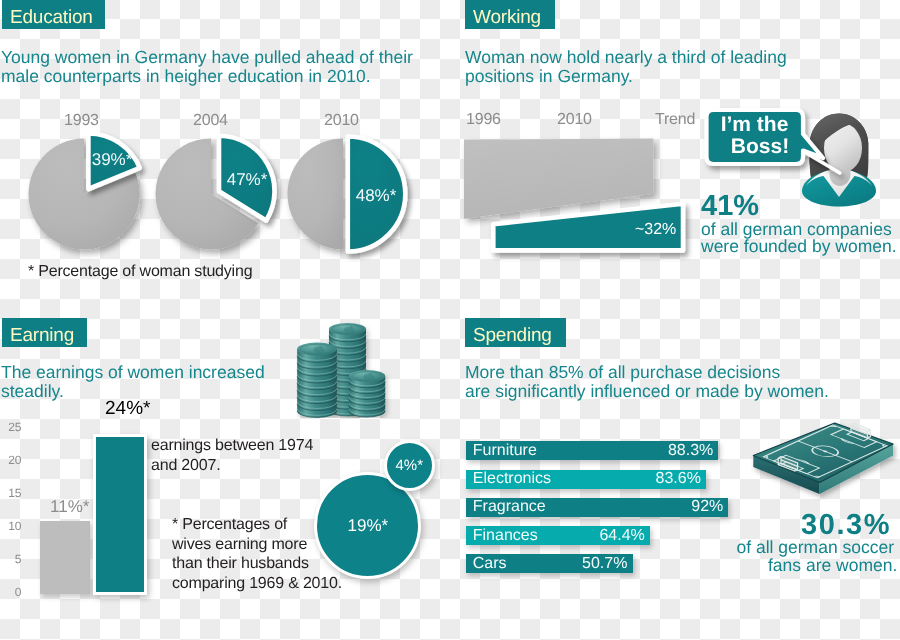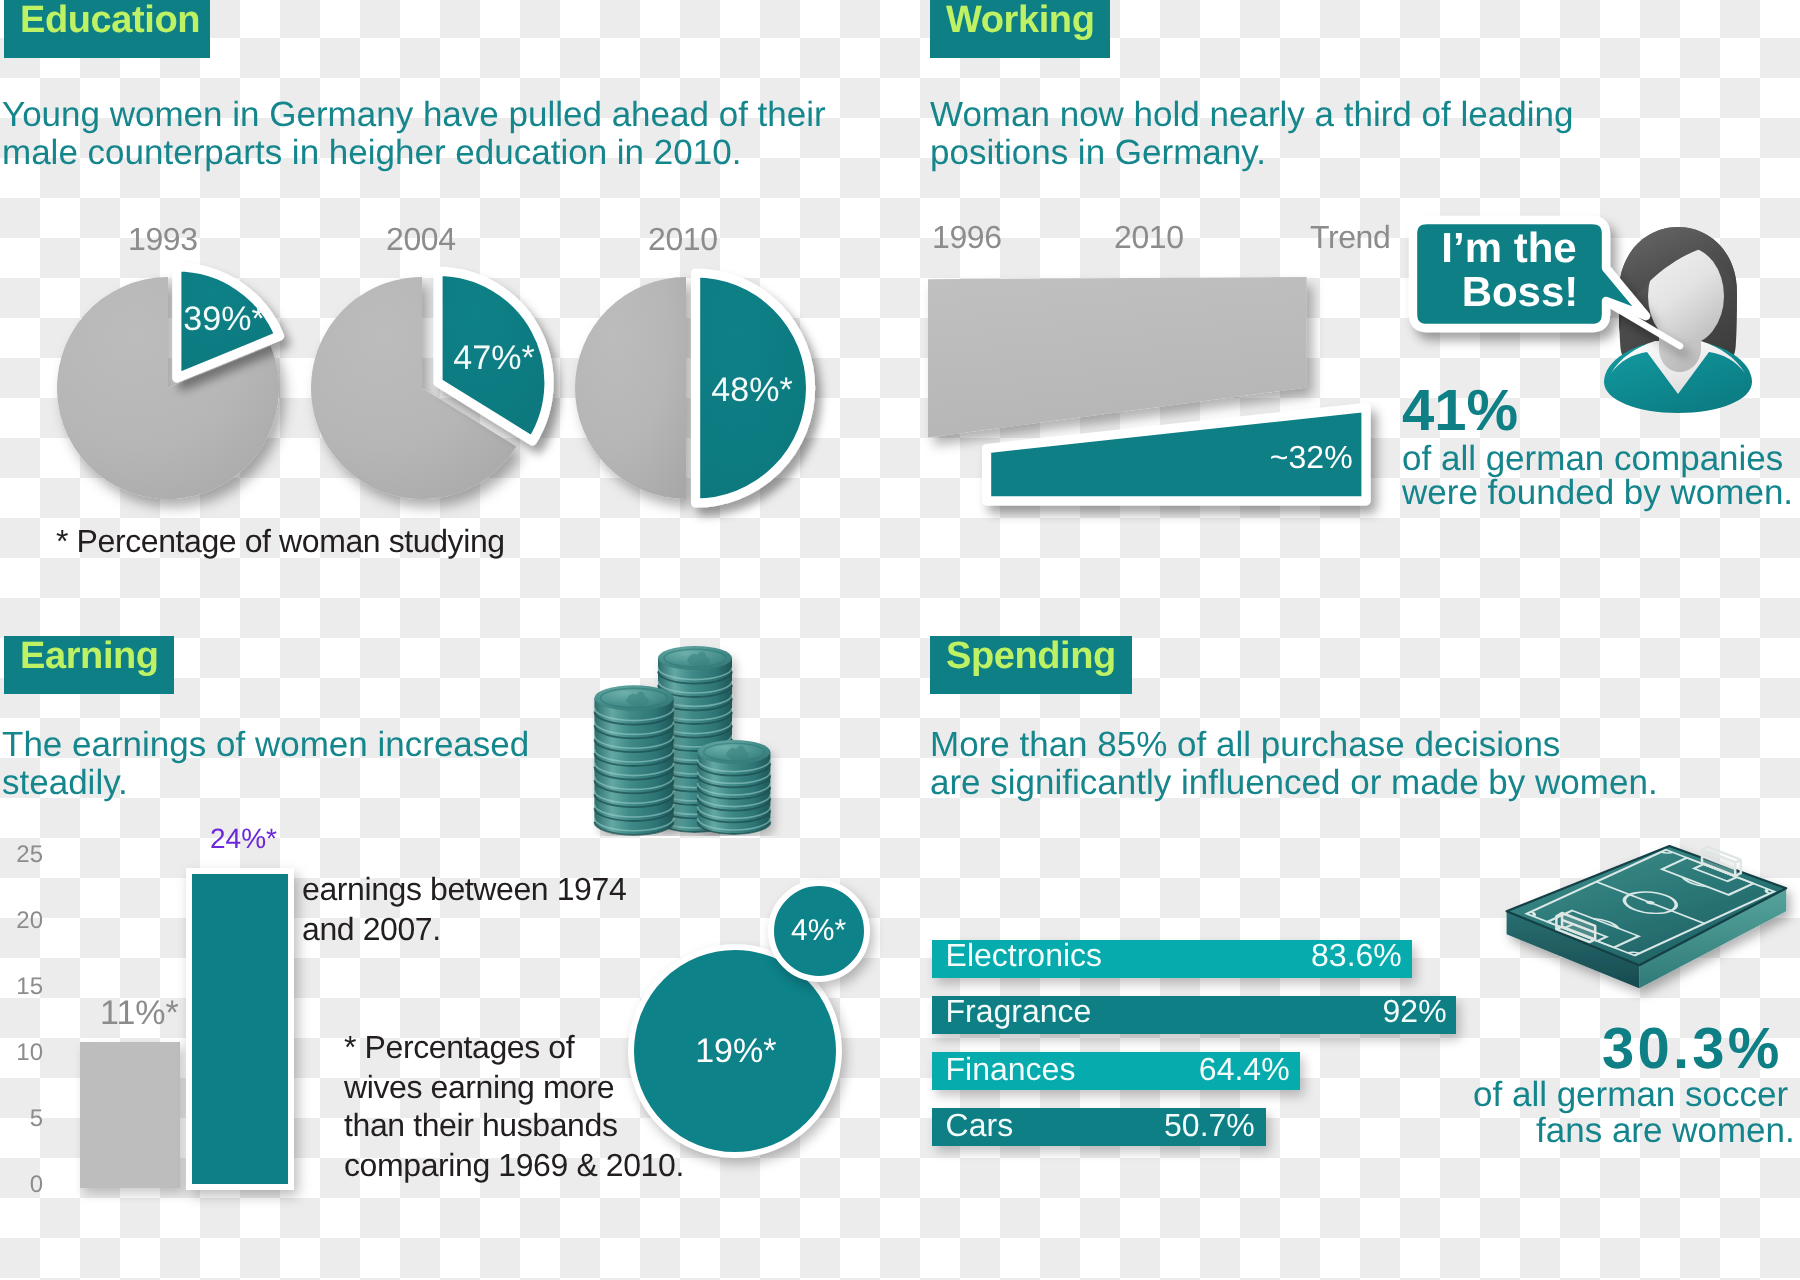--- a/index.html
+++ b/index.html
@@ -11,24 +11,24 @@
        background-image:
          linear-gradient(45deg,#ececec 25%,transparent 25%,transparent 75%,#ececec 75%),
          linear-gradient(45deg,#ececec 25%,transparent 25%,transparent 75%,#ececec 75%);
        background-size:40px 40px;
        background-position:0 -1px, 20px 19px;
   }
   #stage{position:absolute;inset:0;}
   .abs{position:absolute;}
 
   
-  .badge{position:absolute;background:#0d7f85;color:#bef264;
-         font-family:"Liberation Sans",sans-serif;font-weight:bold;
+  .badge{position:absolute;background:#0d7f85;color:#fef9c3;
+         font-family:"Liberation Sans",sans-serif;font-weight:normal;
          font-size:19px;letter-spacing:-0.2px;
-         display:flex;align-items:flex-start;}
+         display:flex;align-items:flex-end;}
 
   
   .intro{position:absolute;color:#16868d;
          font-family:"Liberation Sans",sans-serif;
          font-size:17.5px;line-height:18.7px;white-space:nowrap;letter-spacing:0px;}
 
   
   .gtxt{position:absolute;white-space:nowrap;font-family:"Liberation Sans",sans-serif;}
   .yearlbl{color:#8c8c8c;font-size:16px;font-family:"Liberation Sans",sans-serif;
            position:absolute;white-space:nowrap;letter-spacing:-0.2px;}
@@ -325,21 +325,21 @@
   <div class="axlbl" style="left:0px;width:21.5px;top:453.2px;">20</div>
   <div class="axlbl" style="left:0px;width:21.5px;top:486.1px;">15</div>
   <div class="axlbl" style="left:0px;width:21.5px;top:519px;">10</div>
   <div class="axlbl" style="left:0px;width:21.5px;top:551.9px;">5</div>
   <div class="axlbl" style="left:0px;width:21.5px;top:584.8px;">0</div>
 
   <div class="ebar" style="left:39.5px;top:520.5px;width:50px;height:73px;background:#bdbdbd;box-shadow:2px 3px 5px rgba(0,0,0,0.2);"></div>
   <div class="gtxt" style="left:50px;top:497px;color:#8c8c8c;font-size:17px;">11%*</div>
 
   <div class="ebar" style="left:92.8px;top:434px;width:54.4px;height:60.5px;height:160.5px;background:#0d7f85;border:3.4px solid #fff;box-sizing:border-box;box-shadow:2px 3px 6px rgba(0,0,0,0.26);"></div>
-  <div class="gtxt" style="left:105px;top:411px;color:#6d28d9;font-size:14px;">24%*</div>
+  <div class="gtxt" style="left:105px;top:398px;color:#000000;font-size:19px;">24%*</div>
 
   <div class="note" style="left:151px;top:436px;font-size:16px;line-height:19.6px;">
     <div>earnings between 1974</div>
     <div>and 2007.</div>
   </div>
 
   <div class="note" style="left:172px;top:515px;font-size:16px;line-height:19.6px;">
     <div>* Percentages of</div>
     <div>wives earning more</div>
     <div>than their husbands</div>
@@ -355,20 +355,24 @@
 
   <div class="badge" style="left:465px;top:318px;width:101px;height:29px;padding-left:8px;box-sizing:border-box;">
     <span>Spending</span>
   </div>
 
   <div class="intro" style="left:465px;top:363px;">
     <div>More than 85% of all purchase decisions</div>
     <div>are significantly influenced or made by women.</div>
   </div>
 
+  <div class="sbar" style="left:465.6px;top:441.3px;width:252.9px;background:#0d7f85;">
+    <span class="lbl">Furniture</span>
+    <span class="val">88.3%</span>
+  </div>
   <div class="sbar" style="left:465.6px;top:469.6px;width:240.5px;background:#06abad;">
     <span class="lbl">Electronics</span>
     <span class="val">83.6%</span>
   </div>
   <div class="sbar" style="left:465.6px;top:497.8px;width:262.9px;background:#0d7f85;">
     <span class="lbl">Fragrance</span>
     <span class="val">92%</span>
   </div>
   <div class="sbar" style="left:465.6px;top:526.1px;width:184.4px;background:#06abad;">
     <span class="lbl">Finances</span>

